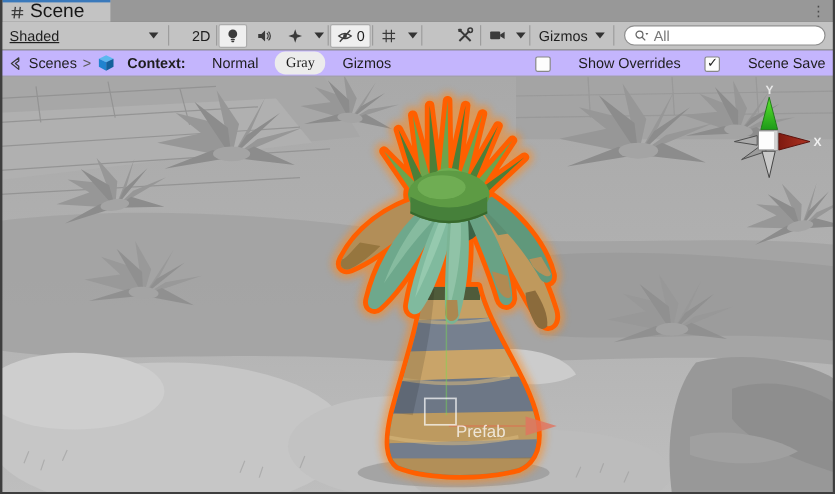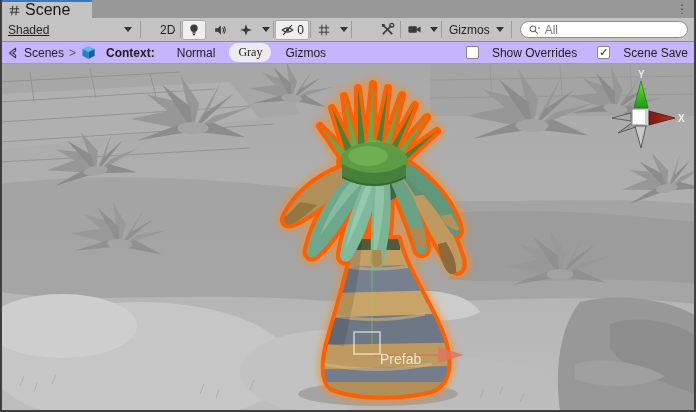--- a/index.html
+++ b/index.html
@@ -38,21 +38,21 @@
   .crumbbar { height:22px; background:#c4b5fd; border-bottom:1px solid #9f9f9f;
               display:flex; align-items:center; font-size:12px; color:#1d1d1d; padding:0 8px 0 6px; flex:0 0 auto; }
   .crumbbar .sep { color:#5c5c5c; margin:0 5px; }
   .crumb-root { margin-left:4px; }
   .crumb-cur { font-weight:bold; margin-left:4px; }
   .ctx { display:flex; align-items:center; margin-left:10px; }
   .ctx-label { font-weight:bold; margin-right:13px; }
   .ctx-opt { padding:2px 9px; margin-right:5px; border-radius:9px;text-align:center; }
   .ctx-opt.sel { background:#ececec;font-family:Liberation Serif, serif; }
   .checks { margin-left:auto; display:flex; align-items:center; gap:20px; }
-  .chk { display:flex; align-items:flex-start; gap:13px; }
+  .chk { display:flex; align-items:flex-end; gap:23px; }
   .chk-box { width:13px; height:13px; background:#fdfdfd; border:1px solid #878787; border-radius:2px;
              display:flex; align-items:center; justify-content:center; font-size:11px; line-height:1; color:#222; }
   .chk-box .mark { visibility:hidden; }
   .chk.checked .chk-box .mark { visibility:visible; }
 
   
   .viewport { position:relative; flex:1; background:#b1b1b1; }
   .viewport svg { position:absolute; inset:0; }
 </style>
 </head>

